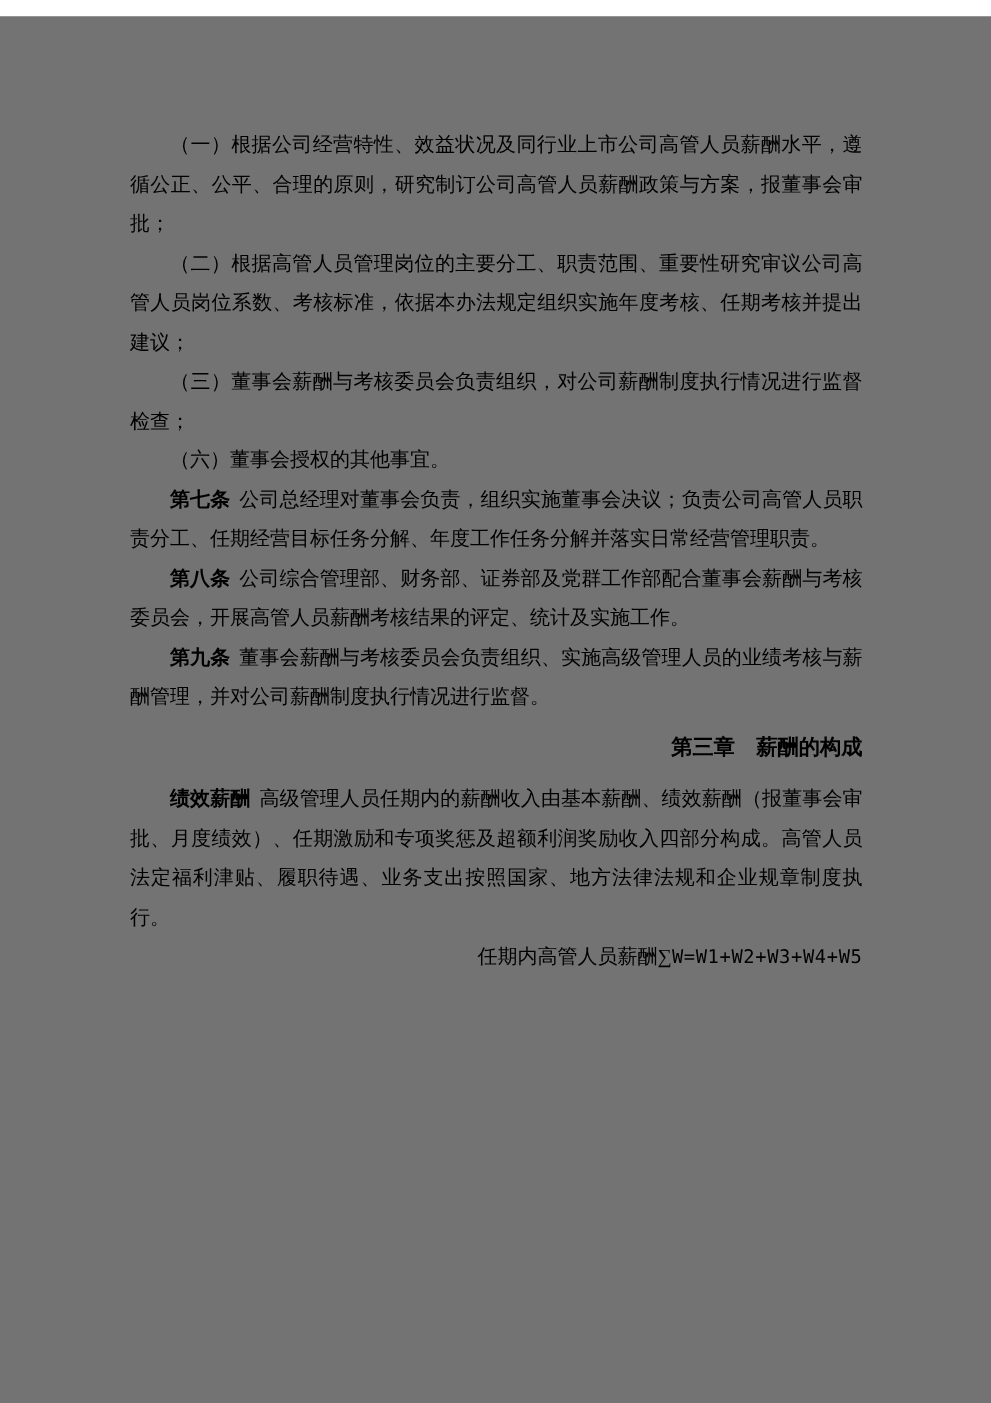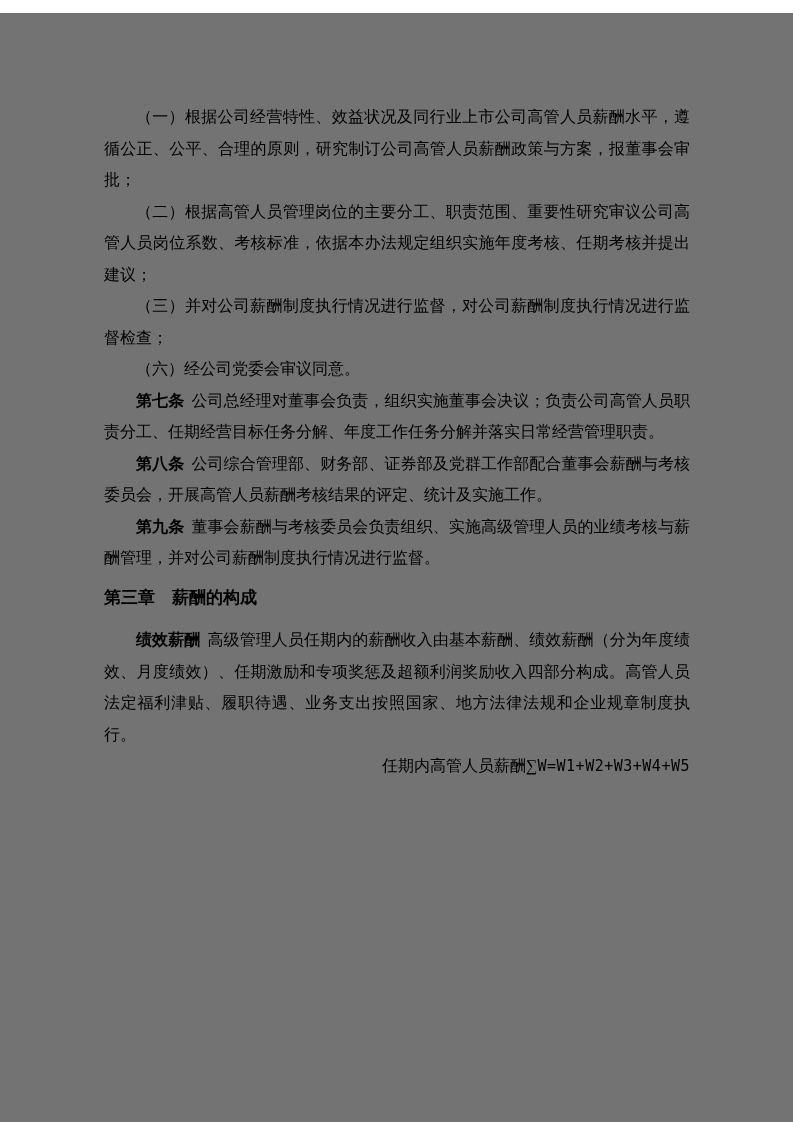--- a/index.html
+++ b/index.html
@@ -30,21 +30,21 @@
   }
   .article-label {
     font-family: "Liberation Sans", "DejaVu Sans", sans-serif;
     font-weight: 700;
     margin-right: 0.45em;
   }
   p.chapter-heading {
     margin: 8px 0 11px 0;
     font-size: 17px;
     line-height: 31.5px;
-    text-align: left;
+    text-align: right;
     text-indent: 0;
     font-family: "Liberation Sans", "DejaVu Sans", sans-serif;
     font-weight: 700;
   }
   p.formula-para {
     margin: 0;
     font-size: 16px;
     line-height: 31.5px;
     text-indent: 2em;
     text-align: right;
@@ -55,22 +55,22 @@
     letter-spacing: 0.5px;
   }
 </style>
 </head>
 <body>
 
 <div class="page">
   <div class="doc-body" id="doc-body">
       <p class="body-para">（一）根据公司经营特性、效益状况及同行业上市公司高管人员薪酬水平，遵循公正、公平、合理的原则，研究制订公司高管人员薪酬政策与方案，报董事会审批；</p>
       <p class="body-para">（二）根据高管人员管理岗位的主要分工、职责范围、重要性研究审议公司高管人员岗位系数、考核标准，依据本办法规定组织实施年度考核、任期考核并提出建议；</p>
-      <p class="body-para">（三）并对公司薪酬制度执行情况进行监督，对公司薪酬制度执行情况进行监督检查；</p>
-      <p class="body-para">（六）经公司党委会审议同意。</p>
+      <p class="body-para">（三）董事会薪酬与考核委员会负责组织，对公司薪酬制度执行情况进行监督检查；</p>
+      <p class="body-para">（六）董事会授权的其他事宜。</p>
       <p class="body-para"><b class="article-label">第七条</b><span>公司总经理对董事会负责，组织实施董事会决议；负责公司高管人员职责分工、任期经营目标任务分解、年度工作任务分解并落实日常经营管理职责。</span></p>
       <p class="body-para"><b class="article-label">第八条</b><span>公司综合管理部、财务部、证券部及党群工作部配合董事会薪酬与考核委员会，开展高管人员薪酬考核结果的评定、统计及实施工作。</span></p>
       <p class="body-para"><b class="article-label">第九条</b><span>董事会薪酬与考核委员会负责组织、实施高级管理人员的业绩考核与薪酬管理，并对公司薪酬制度执行情况进行监督。</span></p>
       <p class="chapter-heading">第三章　薪酬的构成</p>
-      <p class="body-para"><b class="article-label">绩效薪酬</b><span>高级管理人员任期内的薪酬收入由基本薪酬、绩效薪酬（分为年度绩效、月度绩效）、任期激励和专项奖惩及超额利润奖励收入四部分构成。高管人员法定福利津贴、履职待遇、业务支出按照国家、地方法律法规和企业规章制度执行。</span></p>
+      <p class="body-para"><b class="article-label">绩效薪酬</b><span>高级管理人员任期内的薪酬收入由基本薪酬、绩效薪酬（报董事会审批、月度绩效）、任期激励和专项奖惩及超额利润奖励收入四部分构成。高管人员法定福利津贴、履职待遇、业务支出按照国家、地方法律法规和企业规章制度执行。</span></p>
       <p class="formula-para"><span>任期内高管人员薪酬∑</span><span class="formula-expression">W=W1+W2+W3+W4+W5</span></p>
     </div>
 </div>
 
 </body></html>

